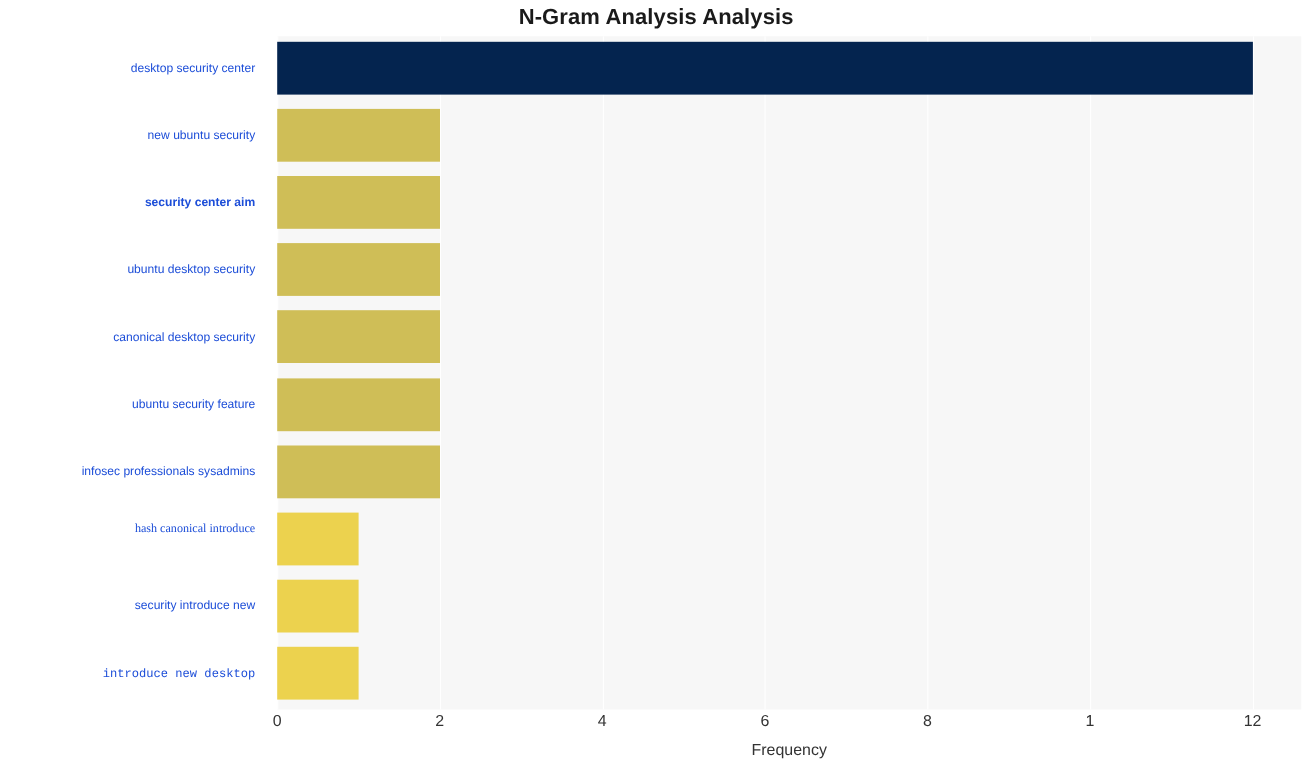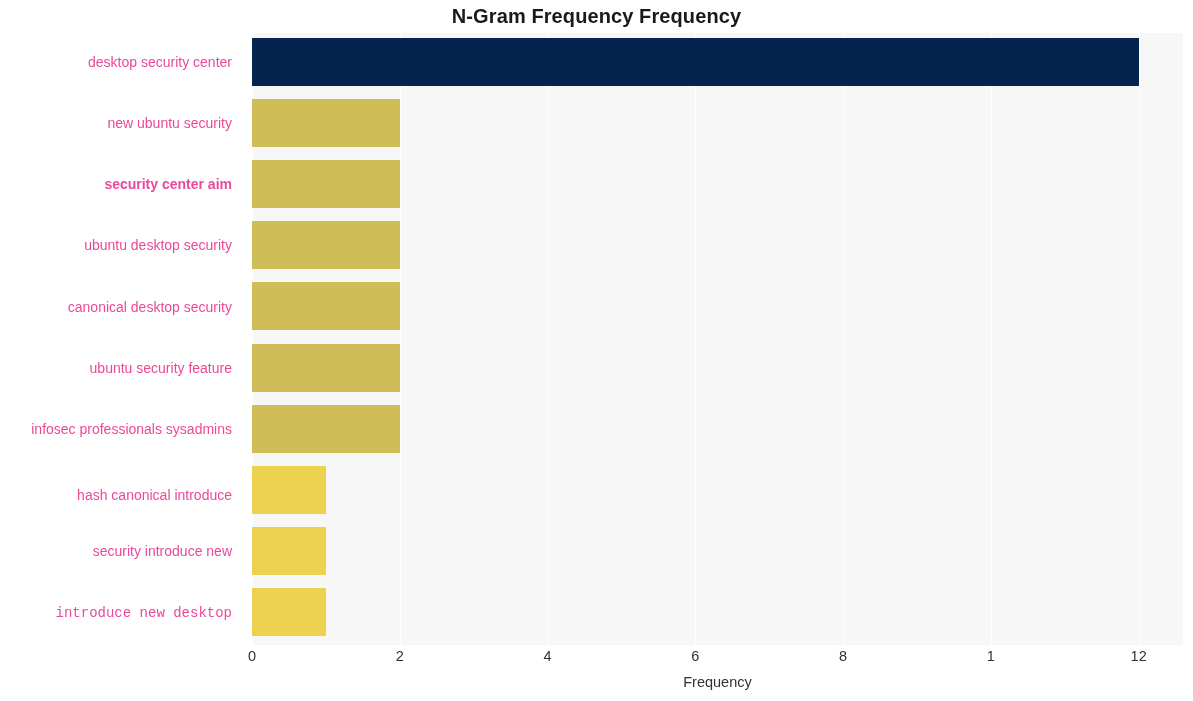--- a/index.html
+++ b/index.html
@@ -73,22 +73,22 @@
     width: 242px;
     height: 612px;
   }
   .ylabel {
     position: absolute;
     right: 10px;
     height: 57.7px;
     display: flex;
     align-items: center;
     justify-content: flex-end;
-    font-size: 14px;
-    color: #ec4899;
+    font-size: 11px;
+    color: #1d4ed8;
     white-space: nowrap;
   }
   
   .xticks {
     position: absolute;
     left: 252px;
     top: 648px;
     width: 931px;
     height: 22px;
   }
@@ -107,31 +107,31 @@
     text-align: center;
     font-size: 14.5px;
     color: #333333;
   }
 </style>
 </head>
 <body>
 
 <div id="chart-root">
 
-  <div class="chart-title">N-Gram Frequency Frequency</div>
+  <div class="chart-title">N-Gram Analysis Analysis</div>
 
   <div class="ylabels">
       <div class="ylabel" style="top: 0px;">desktop security center</div>
       <div class="ylabel" style="top: 61.2px;">new ubuntu security</div>
       <div class="ylabel" style="top: 122.4px; font-weight: bold;">security center aim</div>
       <div class="ylabel" style="top: 183.6px;">ubuntu desktop security</div>
       <div class="ylabel" style="top: 244.8px;">canonical desktop security</div>
       <div class="ylabel" style="top: 306px;">ubuntu security feature</div>
       <div class="ylabel" style="top: 367.2px;">infosec professionals sysadmins</div>
-      <div class="ylabel" style="top: 433px;">hash canonical introduce</div>
+      <div class="ylabel" style="top: 419px; font-family: Liberation Serif, serif;">hash canonical introduce</div>
       <div class="ylabel" style="top: 489.6px;">security introduce new</div>
       <div class="ylabel" style="top: 550.8px; font-family: Liberation Mono, monospace;">introduce new desktop</div>
     </div>
 
   <div class="plot-area">
     <div class="grid-layer">
         <div class="gridline" style="left: 0px;"></div>
         <div class="gridline" style="left: 147.778px;"></div>
         <div class="gridline" style="left: 295.556px;"></div>
         <div class="gridline" style="left: 443.333px;"></div>

